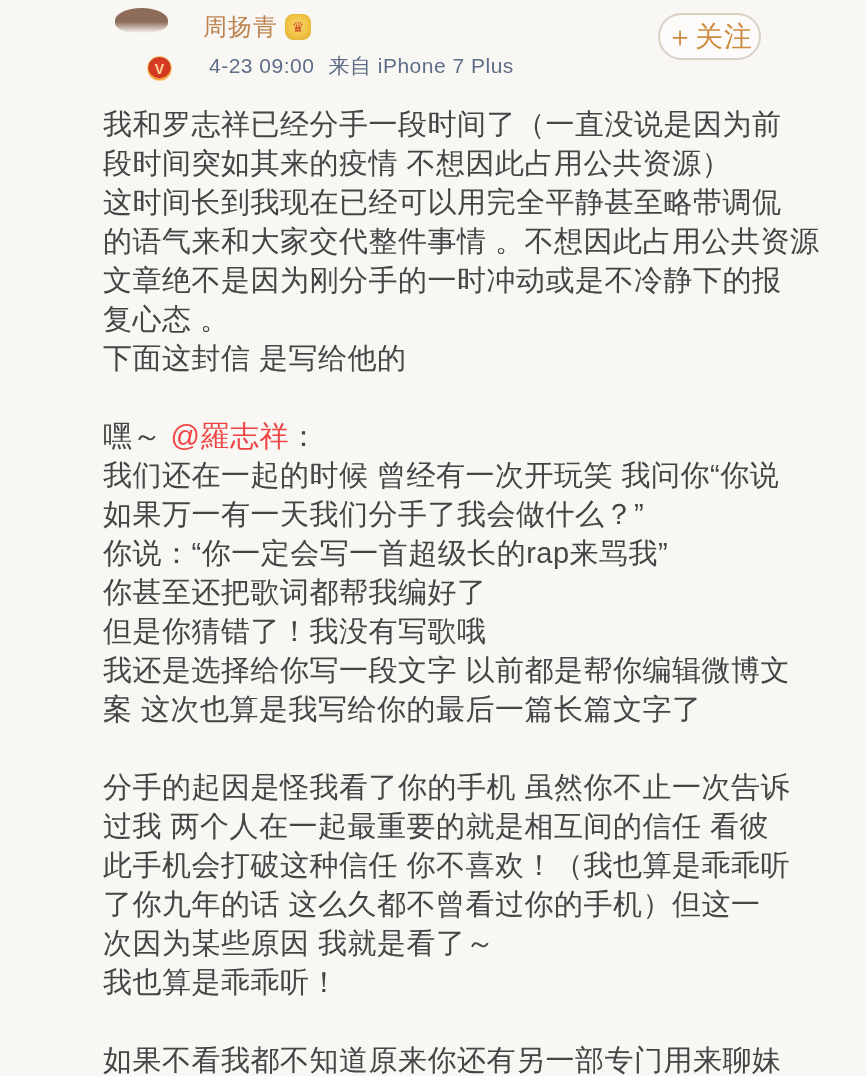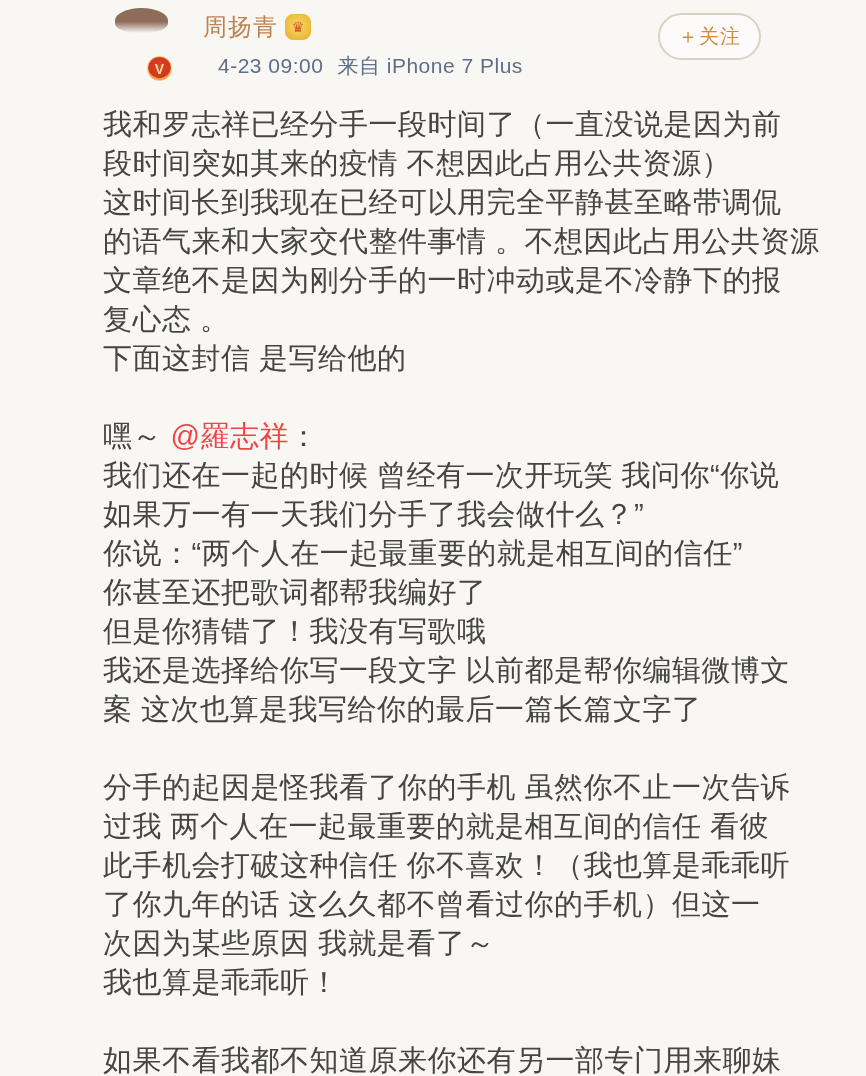--- a/index.html
+++ b/index.html
@@ -44,31 +44,31 @@
   .username { font-size: 24px; color: #bd8450; letter-spacing: 1px; cursor: pointer; }
   .crown-badge {
     width: 26px; height: 26px; border-radius: 8px;
     background: radial-gradient(circle at 50% 45%, #f7d66a 0%, #f0c244 60%, #e4ab33 100%);
     border: 1px solid #e8b93e;
     display: flex; align-items: center; justify-content: center;
     font-size: 14px; color: #d25427; line-height: 1;
   }
 
   .meta-row {
-    position: absolute; left: 218px; top: 52px;
+    position: absolute; left: 209px; top: 52px;
     display: flex; align-items: center; gap: 14px;
     font-size: 21px; color: #5f6e88; letter-spacing: 0.5px;
   }
 
   .follow-btn {
     position: absolute; left: 658px; top: 13px;
     width: 103px; height: 47px; border-radius: 24px;
     border: 2px solid #dad1c3;
     background: rgba(255,255,255,0.55);
-    color: #cd8c3f; font-size: 20px;
+    color: #cd8c3f; font-size: 28px;
     font-family: "Liberation Sans", "DejaVu Sans", sans-serif;
     display: flex; align-items: center; justify-content: center;
     letter-spacing: 1px; cursor: pointer;
   }
 
   
   .post-body {
     position: absolute; left: 103px; top: 105px; width: 670px;
     font-size: 29px; line-height: 39px; letter-spacing: 0.5px;
     color: #454545;
@@ -117,21 +117,21 @@
       <div class="line">的语气来和大家交代整件事情 。不想因此占用公共资源</div>
       <div class="line">文章绝不是因为刚分手的一时冲动或是不冷静下的报</div>
       <div class="line">复心态 。</div>
       <div class="line">下面这封信 是写给他的</div>
     </div>
 
     <div class="para">
       <div class="line"><span>嘿～ </span><span class="mention">@羅志祥</span><span>：</span></div>
       <div class="line">我们还在一起的时候 曾经有一次开玩笑 我问你“你说</div>
       <div class="line">如果万一有一天我们分手了我会做什么？”</div>
-      <div class="line">你说：“两个人在一起最重要的就是相互间的信任”</div>
+      <div class="line">你说：“你一定会写一首超级长的rap来骂我”</div>
       <div class="line">你甚至还把歌词都帮我编好了</div>
       <div class="line">但是你猜错了！我没有写歌哦</div>
       <div class="line">我还是选择给你写一段文字 以前都是帮你编辑微博文</div>
       <div class="line">案 这次也算是我写给你的最后一篇长篇文字了</div>
     </div>
 
     <div class="para">
       <div class="line">分手的起因是怪我看了你的手机 虽然你不止一次告诉</div>
       <div class="line">过我 两个人在一起最重要的就是相互间的信任 看彼</div>
       <div class="line">此手机会打破这种信任 你不喜欢！（我也算是乖乖听</div>

